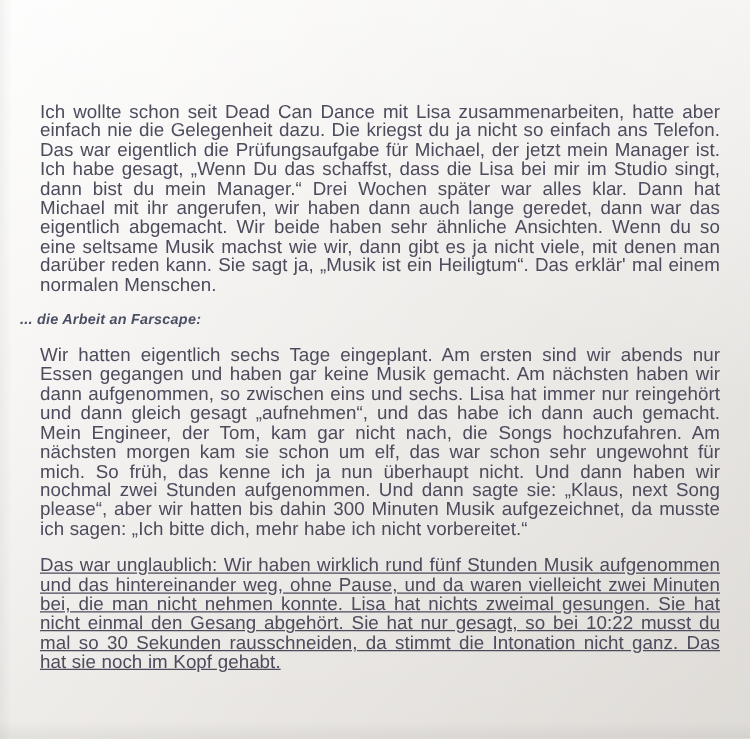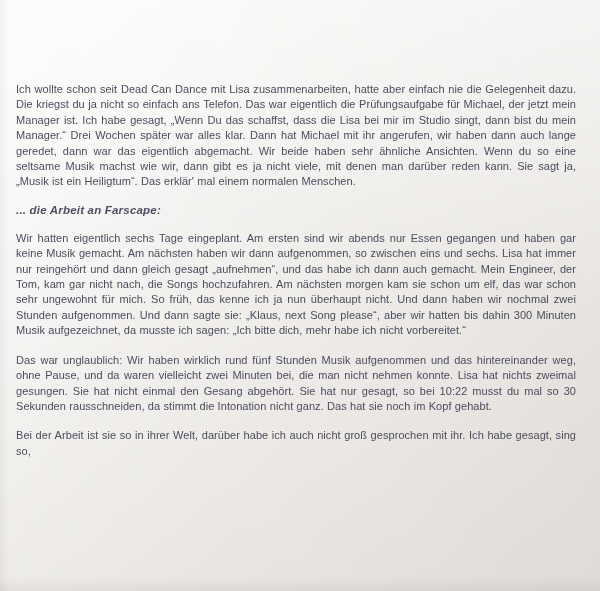--- a/index.html
+++ b/index.html
@@ -44,46 +44,46 @@
   .heading {
     font-style: italic;
     font-size: 11.5px;
     color: #4b4f63;
     margin: 0 0 15px 0;
     letter-spacing: 0.2px;
   }
   .heading-2 {
   }
   p.body {
-    margin: 0 0 14px 0;
-    font-size: 11px;
+    margin: 0 0 14px 16px;
+    font-size: 15px;
     line-height: 15.4px;
     color: #4d4b5c;
     text-align: justify;
     letter-spacing: 0.05px;
     word-spacing: 0.2px;
   }
   p.body.last {
     margin-bottom: 0;
   }
   .gap-before {
     margin-top: 19px;
+    text-decoration: underline;
   }
 </style>
 </head>
 <body>
 
 <div id="paper"></div>
 
 <div id="content">
 
 
   <p class="body">Ich wollte schon seit Dead Can Dance mit Lisa zusammenarbeiten, hatte aber einfach nie die Gelegenheit dazu. Die kriegst du ja nicht so einfach ans Telefon. Das war eigentlich die Prüfungsaufgabe für Michael, der jetzt mein Manager ist. Ich habe gesagt, „Wenn Du das schaffst, dass die Lisa bei mir im Studio singt, dann bist du mein Manager.“ Drei Wochen später war alles klar. Dann hat Michael mit ihr angerufen, wir haben dann auch lange geredet, dann war das eigentlich abgemacht. Wir beide haben sehr ähnliche Ansichten. Wenn du so eine seltsame Musik machst wie wir, dann gibt es ja nicht viele, mit denen man darüber reden kann. Sie sagt ja, „Musik ist ein Heiligtum“. Das erklär' mal einem normalen Menschen.</p>
 
   <h2 class="heading heading-2">... die Arbeit an Farscape:</h2>
 
   <p class="body">Wir hatten eigentlich sechs Tage eingeplant. Am ersten sind wir abends nur Essen gegangen und haben gar keine Musik gemacht. Am nächsten haben wir dann aufgenommen, so zwischen eins und sechs. Lisa hat immer nur reingehört und dann gleich gesagt „aufnehmen“, und das habe ich dann auch gemacht. Mein Engineer, der Tom, kam gar nicht nach, die Songs hochzufahren. Am nächsten morgen kam sie schon um elf, das war schon sehr ungewohnt für mich. So früh, das kenne ich ja nun überhaupt nicht. Und dann haben wir nochmal zwei Stunden aufgenommen. Und dann sagte sie: „Klaus, next Song please“, aber wir hatten bis dahin 300 Minuten Musik aufgezeichnet, da musste ich sagen: „Ich bitte dich, mehr habe ich nicht vorbereitet.“</p>
 
   <p class="body gap-before">Das war unglaublich: Wir haben wirklich rund fünf Stunden Musik aufgenommen und das hintereinander weg, ohne Pause, und da waren vielleicht zwei Minuten bei, die man nicht nehmen konnte. Lisa hat nichts zweimal gesungen. Sie hat nicht einmal den Gesang abgehört. Sie hat nur gesagt, so bei 10:22 musst du mal so 30 Sekunden rausschneiden, da stimmt die Intonation nicht ganz. Das hat sie noch im Kopf gehabt.</p>
 
-  <p class="body gap-before last">Bei der Arbeit ist sie so in ihrer Welt, darüber habe ich auch nicht groß gesprochen mit ihr. Ich habe gesagt, sing so,</p>
 
 </div>
 
 </body></html>

